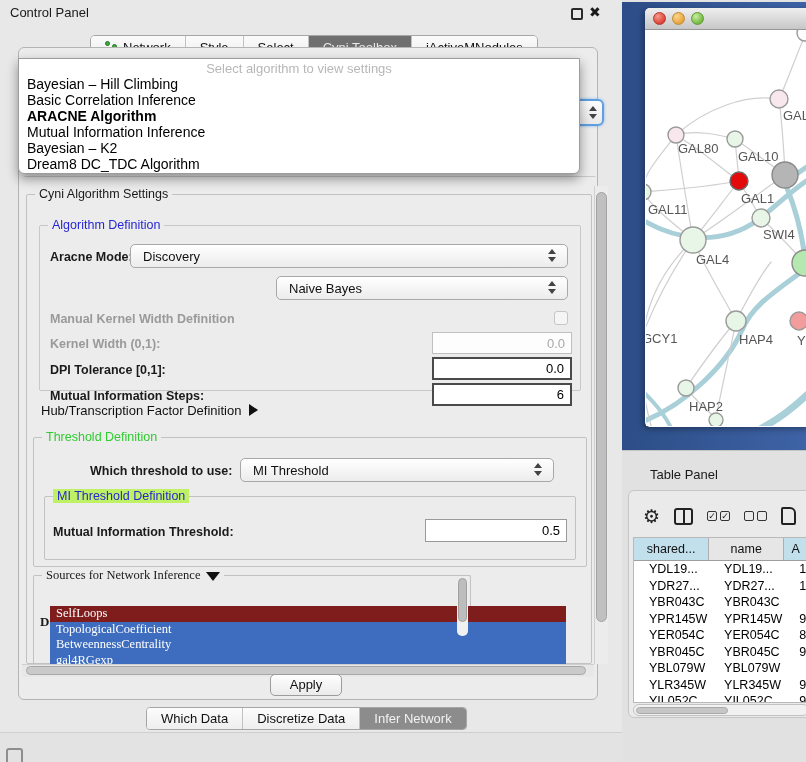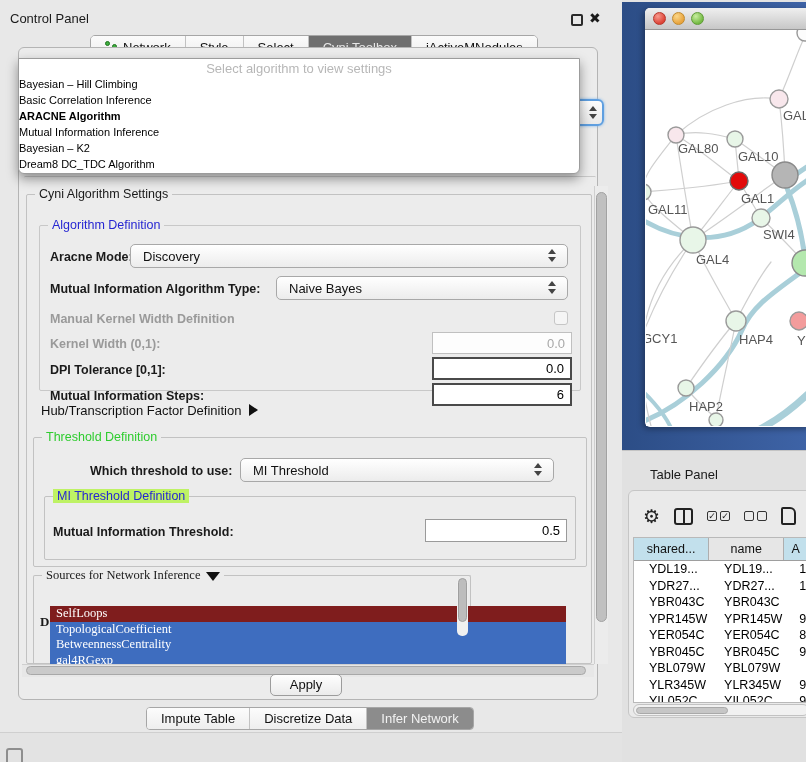--- a/index.html
+++ b/index.html
@@ -2,21 +2,21 @@
 <html><head>
 <meta charset="utf-8">
 <style>
   * { margin:0; padding:0; box-sizing:border-box; }
   html,body { width:806px; height:762px; }
   body { font-family:"Liberation Sans","DejaVu Sans",sans-serif; background:#e3e3e3; position:relative; overflow:hidden; font-size:13px; color:#111; }
   .abs { position:absolute; }
 
   
   #control-panel { left:0; top:0; width:622px; height:733px; background:#e8e8e8; border-bottom:1px solid #cfcfcf; }
-  #cp-titlebar { left:0; top:6px; width:634px; height:26px; }
+  #cp-titlebar { left:0; top:0; width:634px; height:26px; }
   #cp-title { left:10px; top:5px; font-size:13px; color:#1a1a1a; }
   #cp-float { left:571px; top:8px; width:12px; height:12px; border:2px solid #2a2a2a; border-radius:2px; background:transparent; }
   #cp-close { left:589px; top:4px; font-size:14px; font-weight:bold; color:#1a1a1a; }
 
   
   #tabbar { left:90px; top:35px; height:24px; display:flex; background:#f4f4f4; border:1px solid #a6a6a6; border-radius:5px; overflow:hidden; }
   .tab { padding:0 14px; display:flex; align-items:center; gap:5px; font-size:13px; color:#111; border-right:1px solid #c2c2c2; background:linear-gradient(#fbfbfb,#ededed); white-space:nowrap; }
   .tab:last-child { border-right:none; }
   .tab.selected { background:#6f6f6f; color:#e8e8e8; }
   .net-icon { width:13px; height:13px; display:inline-block; position:relative; }
@@ -29,21 +29,21 @@
   #cp-content { left:18px; top:47px; width:580px; height:653px; background:#ececec; border:1px solid #b4b4b4; border-radius:6px; }
 
   
   #combo-fragment { left:572px; top:99px; width:32px; height:27px; border:2px solid #5f9fe0; border-radius:6px; background:linear-gradient(#fdfdfd,#e9e9e9); box-shadow:0 0 3px #7db4e8; }
   #combo-fragment .arrows { right:4px; top:5px; }
   #groupbox-remnant { left:24px; top:176px; width:572px; height:3px; border-top:1px solid #c9c9c9; border-radius:3px; }
 
   
   #algo-popup { left:18px; top:58px; width:562px; height:116px; background:#ffffff; border:1px solid #9c9c9c; border-radius:0 0 6px 6px; box-shadow:0 5px 12px rgba(0,0,0,0.40); z-index:30; }
   #algo-placeholder { width:100%; text-align:center; color:#b7b7b7; font-size:13px; padding-top:2px; height:17px; }
-  .algo-item { font-size:11px; color:#000; height:16px; line-height:16px; white-space:nowrap; }
+  .algo-item { font-size:14px; color:#000; height:16px; line-height:16px; padding-left:8px; white-space:nowrap; }
   .algo-item.bold { font-weight:bold; }
 
   
   #settings { left:22px; top:186px; width:572px; height:478px; overflow:hidden; }
   .groupbox { position:absolute; border:1px solid #c2c2c2; border-radius:2px; }
   .group-title { position:absolute; top:-8px; left:8px; background:#ececec; padding:0 4px; font-size:12.5px; }
   .gt-black { color:#1a1a1a; } .gt-blue { color:#2626d2; } .gt-green { color:#2ecc2e; }
   .fld-label { position:absolute; font-size:12.5px; font-weight:bold; color:#1a1a1a; white-space:nowrap; }
   .fld-label.disabled { color:#9a9a9a; }
   .combo { position:absolute; height:24px; background:linear-gradient(#ffffff,#ececec); border:1px solid #a8a8a8; border-radius:5px; font-size:13px; color:#111; display:flex; align-items:center; padding-left:12px; }
@@ -173,21 +173,20 @@
 
         <div class="fld-label" style="left:10px; top:24px;">Aracne Mode:</div>
         <div class="combo" style="left:90px; top:18px; width:438px;">
           <span>Discovery</span>
           <div class="arrows">
               <div class="up"></div>
               <div class="dn"></div>
             </div>
         </div>
 
-        <div class="fld-label" style="left:10px; top:56px;">Mutual Information Algorithm Type:</div>
         <div class="combo" style="left:236px; top:50px; width:292px;">
           <span>Naive Bayes</span>
           <div class="arrows">
               <div class="up"></div>
               <div class="dn"></div>
             </div>
         </div>
 
         <div class="fld-label disabled" style="left:10px; top:86px;">Manual Kernel Width Definition</div>
         <div class="checkbox" style="left:514px; top:85px;"></div>
@@ -242,21 +241,21 @@
   </div>
 
   <div id="v-scroll" class="abs"></div>
   <div id="v-thumb" class="abs"></div>
   <div id="h-scroll" class="abs"></div>
   <div id="h-thumb" class="abs"></div>
 
   <div id="apply-btn" class="abs">Apply</div>
 
   <div id="bottom-tabbar" class="abs">
-      <div class="btab">Impute Table</div>
+      <div class="btab">Which Data</div>
       <div class="btab">Discretize Data</div>
       <div class="btab selected">Infer Network</div>
     </div>
 </div>
 
 <div id="mini-panel-icon" class="abs"></div>
 
 <div id="mdi-bg" class="abs"></div>
 
 <div id="net-window" class="abs">

